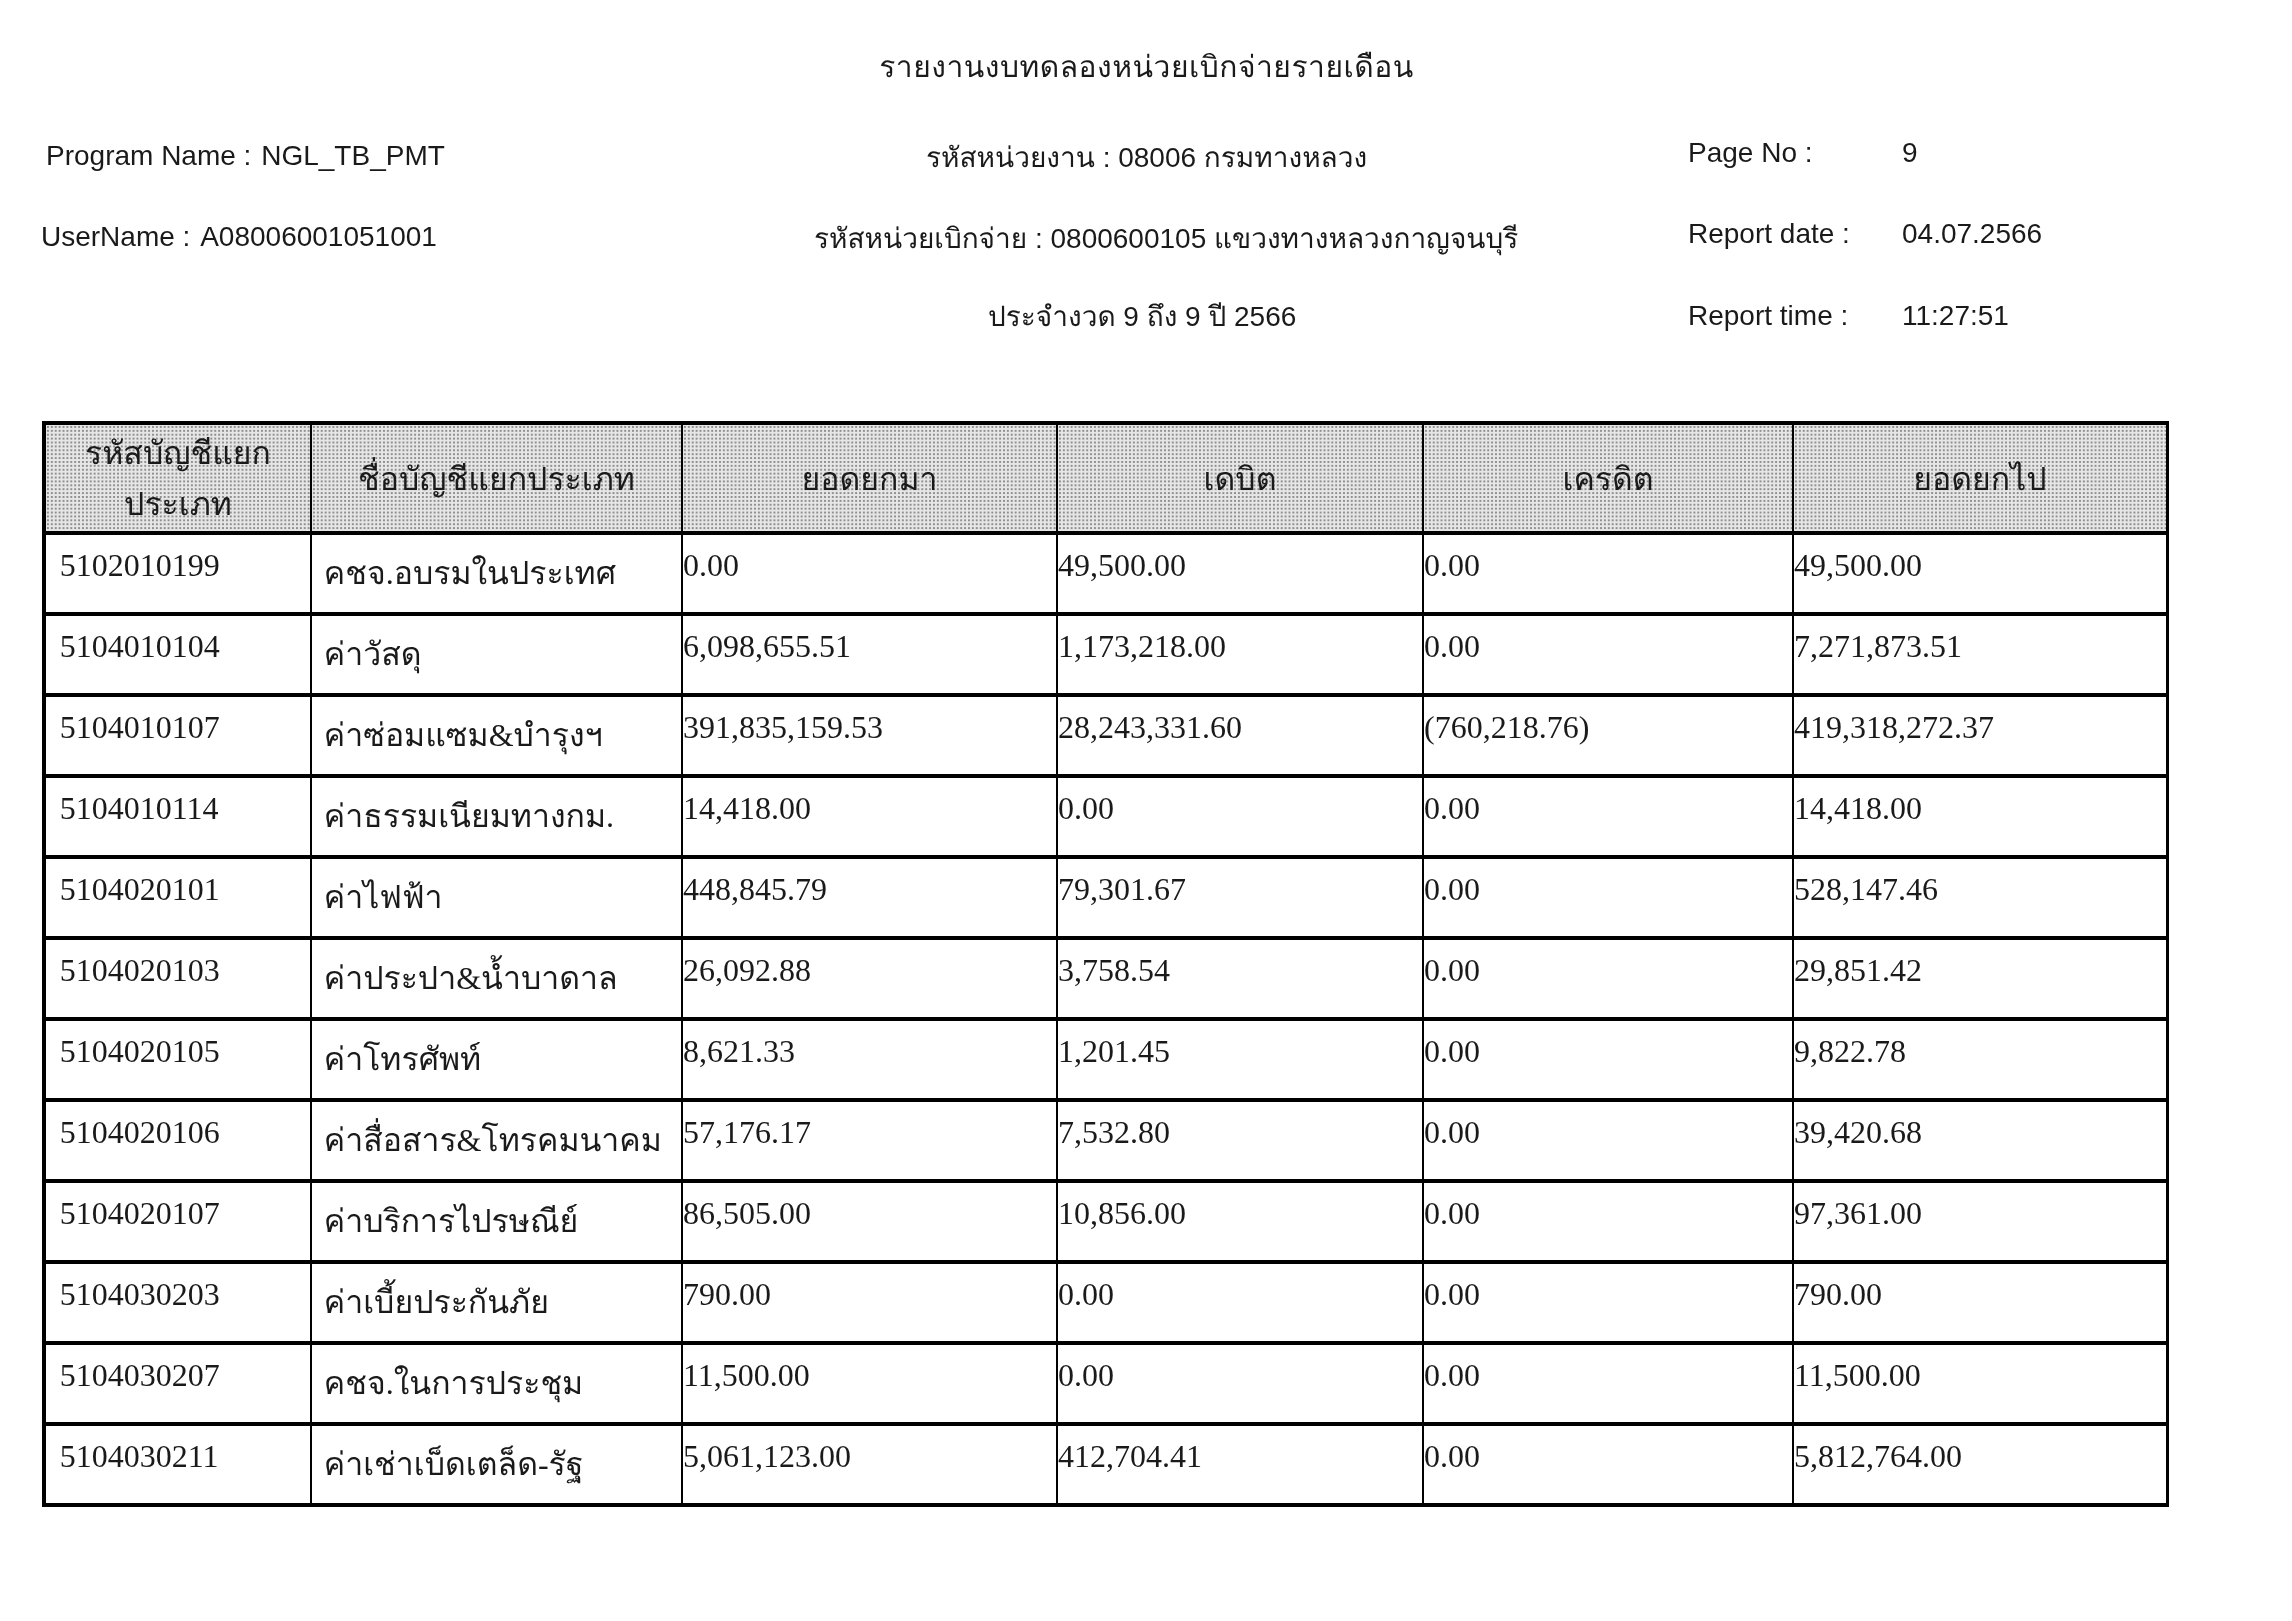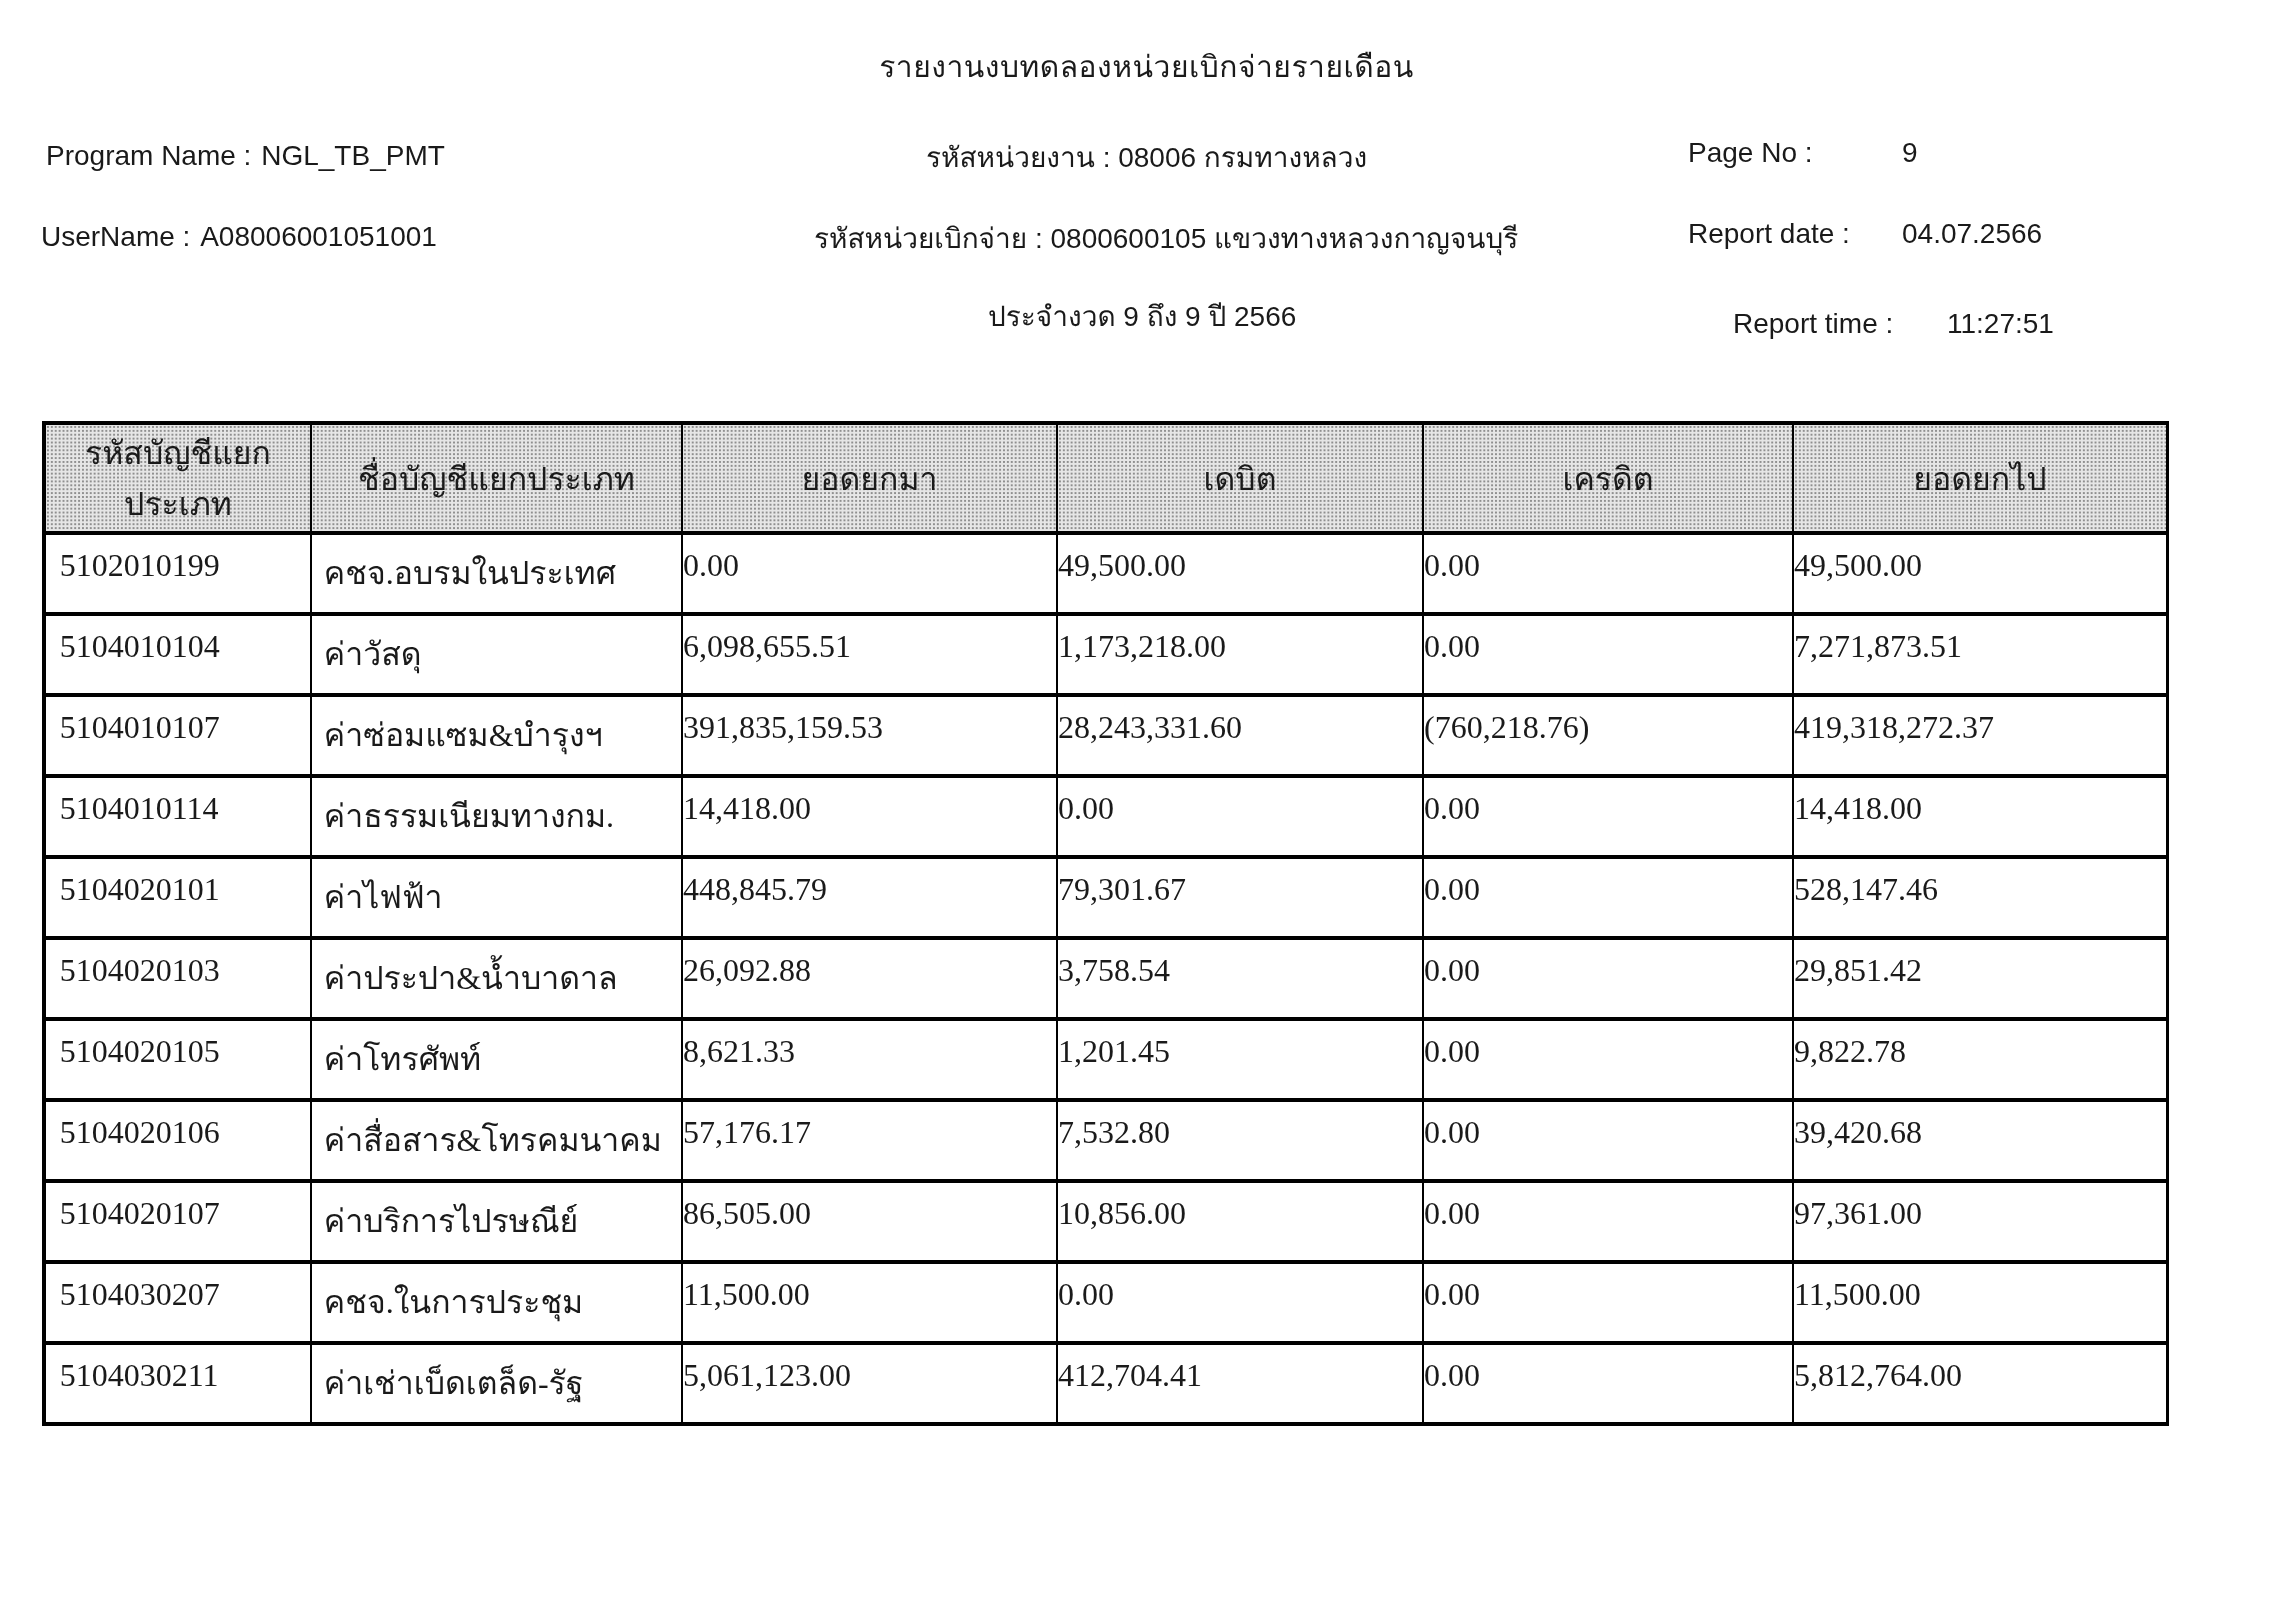--- a/index.html
+++ b/index.html
@@ -96,21 +96,21 @@
   <div class="meta-line" style="left:926px; top:135px;">รหัสหน่วยงาน : 08006 กรมทางหลวง</div>
   <div class="meta-line" style="left:814px; top:216px;">รหัสหน่วยเบิกจ่าย : 0800600105 แขวงทางหลวงกาญจนบุรี</div>
   <div class="meta-line" style="left:988px; top:294px;">ประจำงวด 9 ถึง 9 ปี 2566</div>
 
   <div class="meta-line" style="left:1688px; top:137px;">
     <span class="right-label">Page No :</span><span>9</span>
   </div>
   <div class="meta-line" style="left:1688px; top:218px;">
     <span class="right-label">Report date :</span><span>04.07.2566</span>
   </div>
-  <div class="meta-line" style="left:1688px; top:308px;margin-left:45px;">
+  <div class="meta-line" style="left:1688px; top:300px;">
     <span class="right-label">Report time :</span><span>11:27:51</span>
   </div>
 
   <table class="report">
     <colgroup>
       <col style="width:267px">
       <col style="width:371px">
       <col style="width:375px">
       <col style="width:366px">
       <col style="width:370px">
@@ -193,20 +193,28 @@
         </tr>
         <tr>
           <td class="col-code">5104020107</td>
           <td class="col-name">ค่าบริการไปรษณีย์</td>
           <td class="col-open">86,505.00</td>
           <td class="col-debit">10,856.00</td>
           <td class="col-credit">0.00</td>
           <td class="col-close">97,361.00</td>
         </tr>
         <tr>
+          <td class="col-code">5104030203</td>
+          <td class="col-name">ค่าเบี้ยประกันภัย</td>
+          <td class="col-open">790.00</td>
+          <td class="col-debit">0.00</td>
+          <td class="col-credit">0.00</td>
+          <td class="col-close">790.00</td>
+        </tr>
+        <tr>
           <td class="col-code">5104030207</td>
           <td class="col-name">คชจ.ในการประชุม</td>
           <td class="col-open">11,500.00</td>
           <td class="col-debit">0.00</td>
           <td class="col-credit">0.00</td>
           <td class="col-close">11,500.00</td>
         </tr>
         <tr>
           <td class="col-code">5104030211</td>
           <td class="col-name">ค่าเช่าเบ็ดเตล็ด-รัฐ</td>

